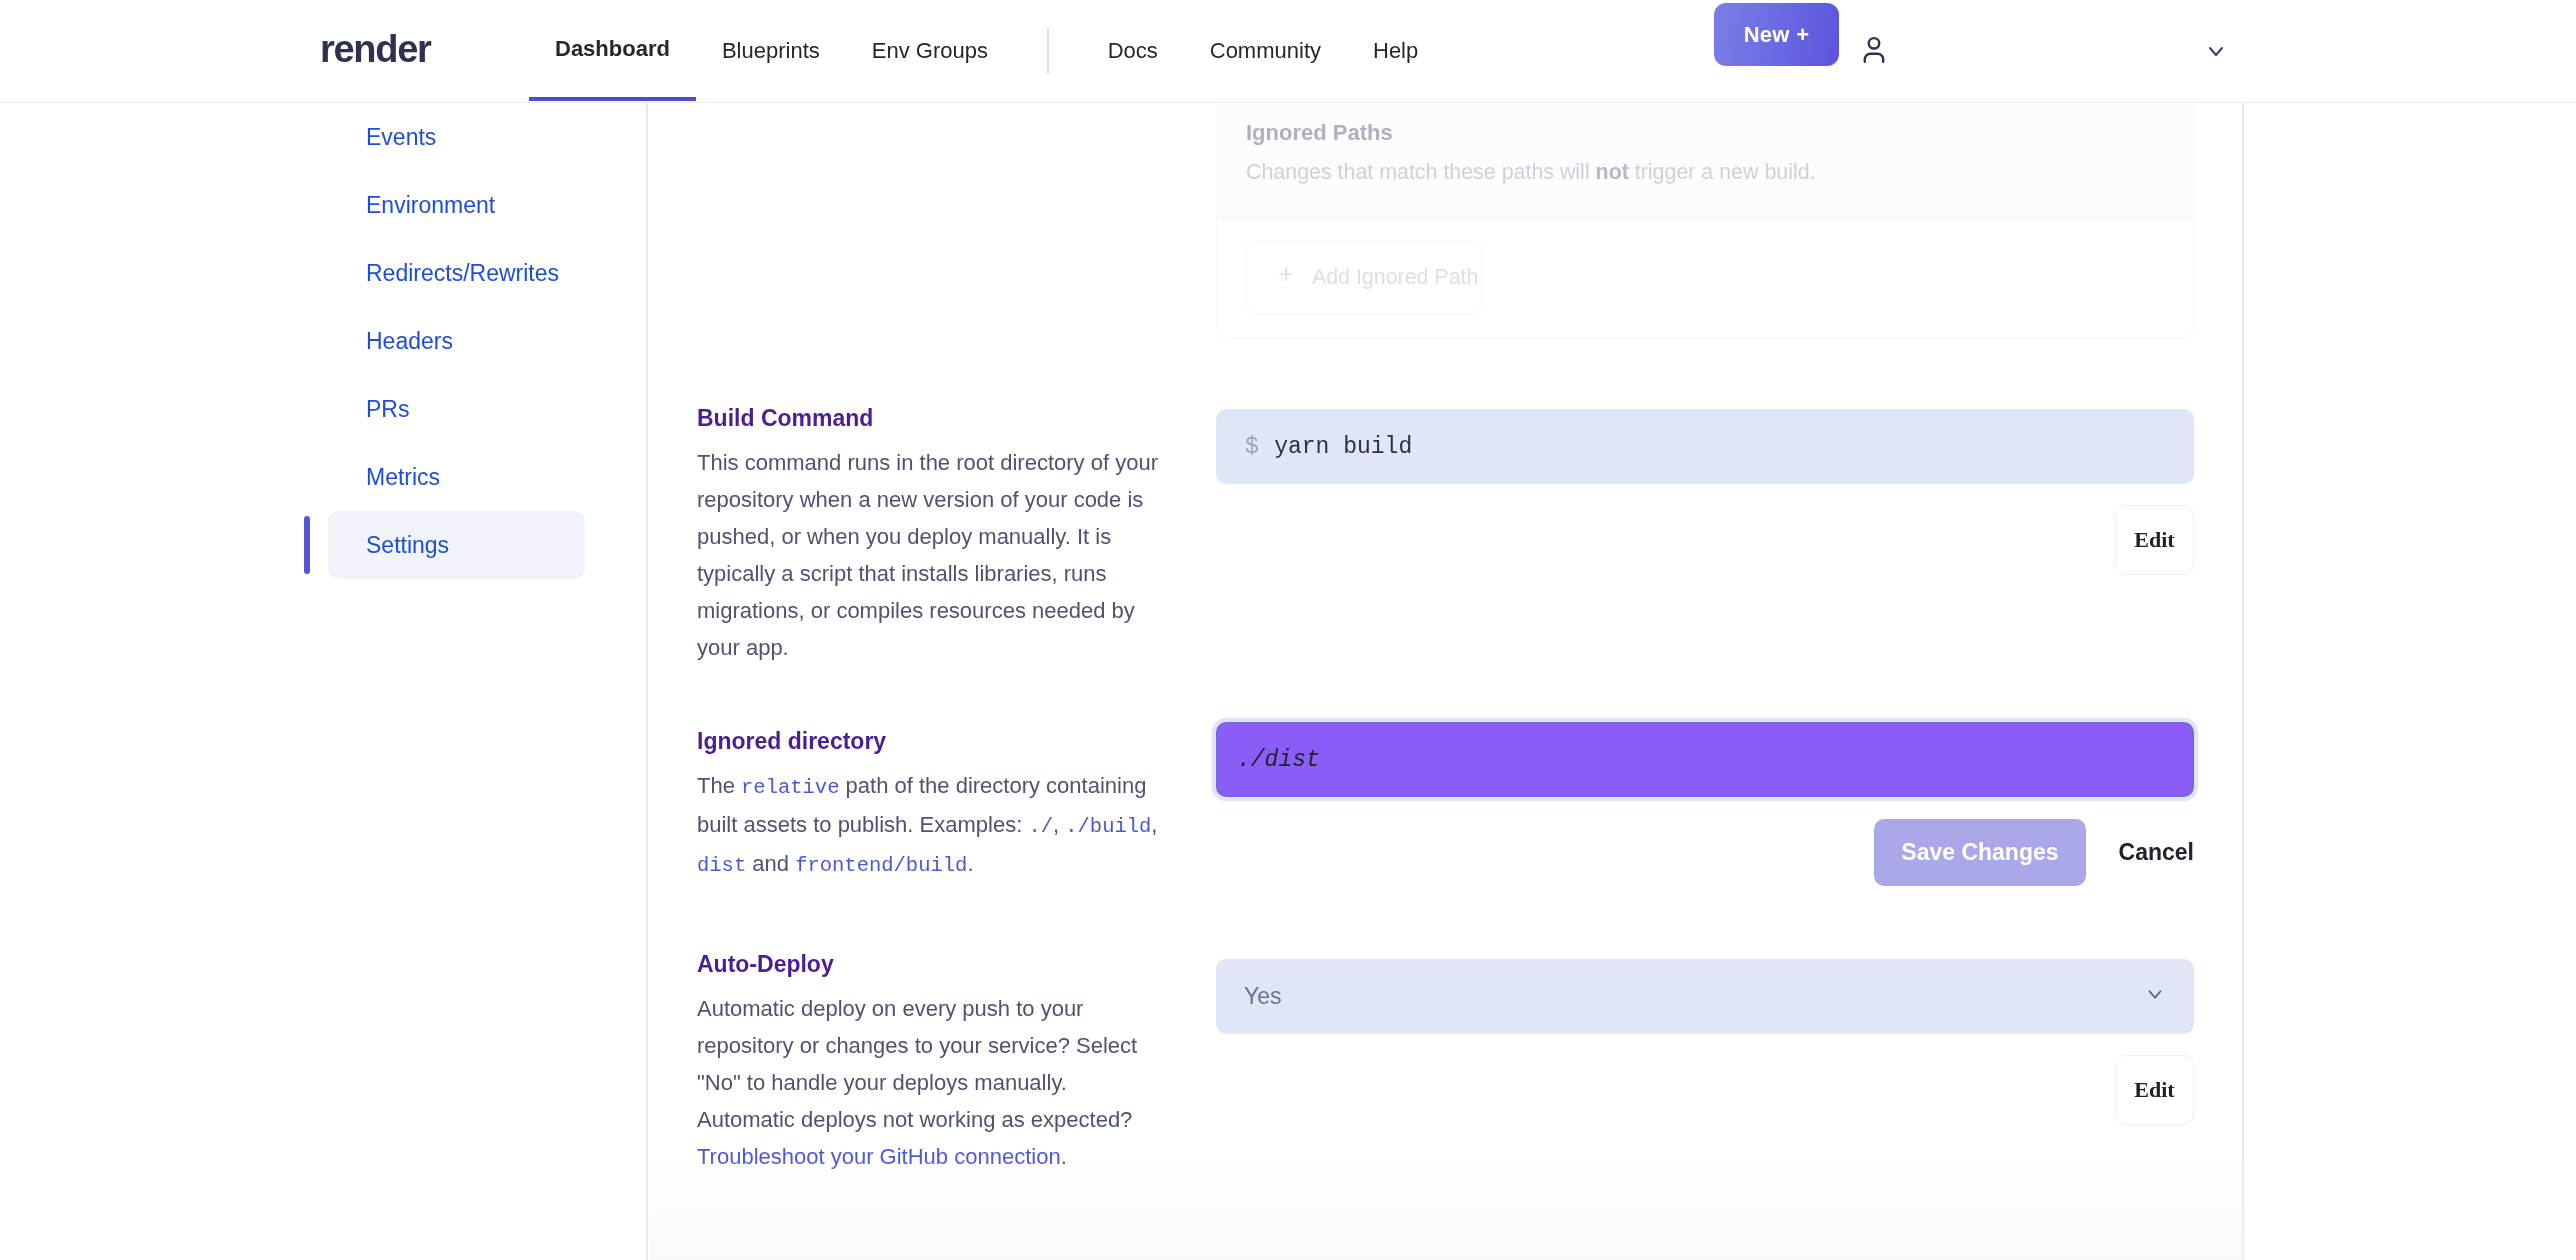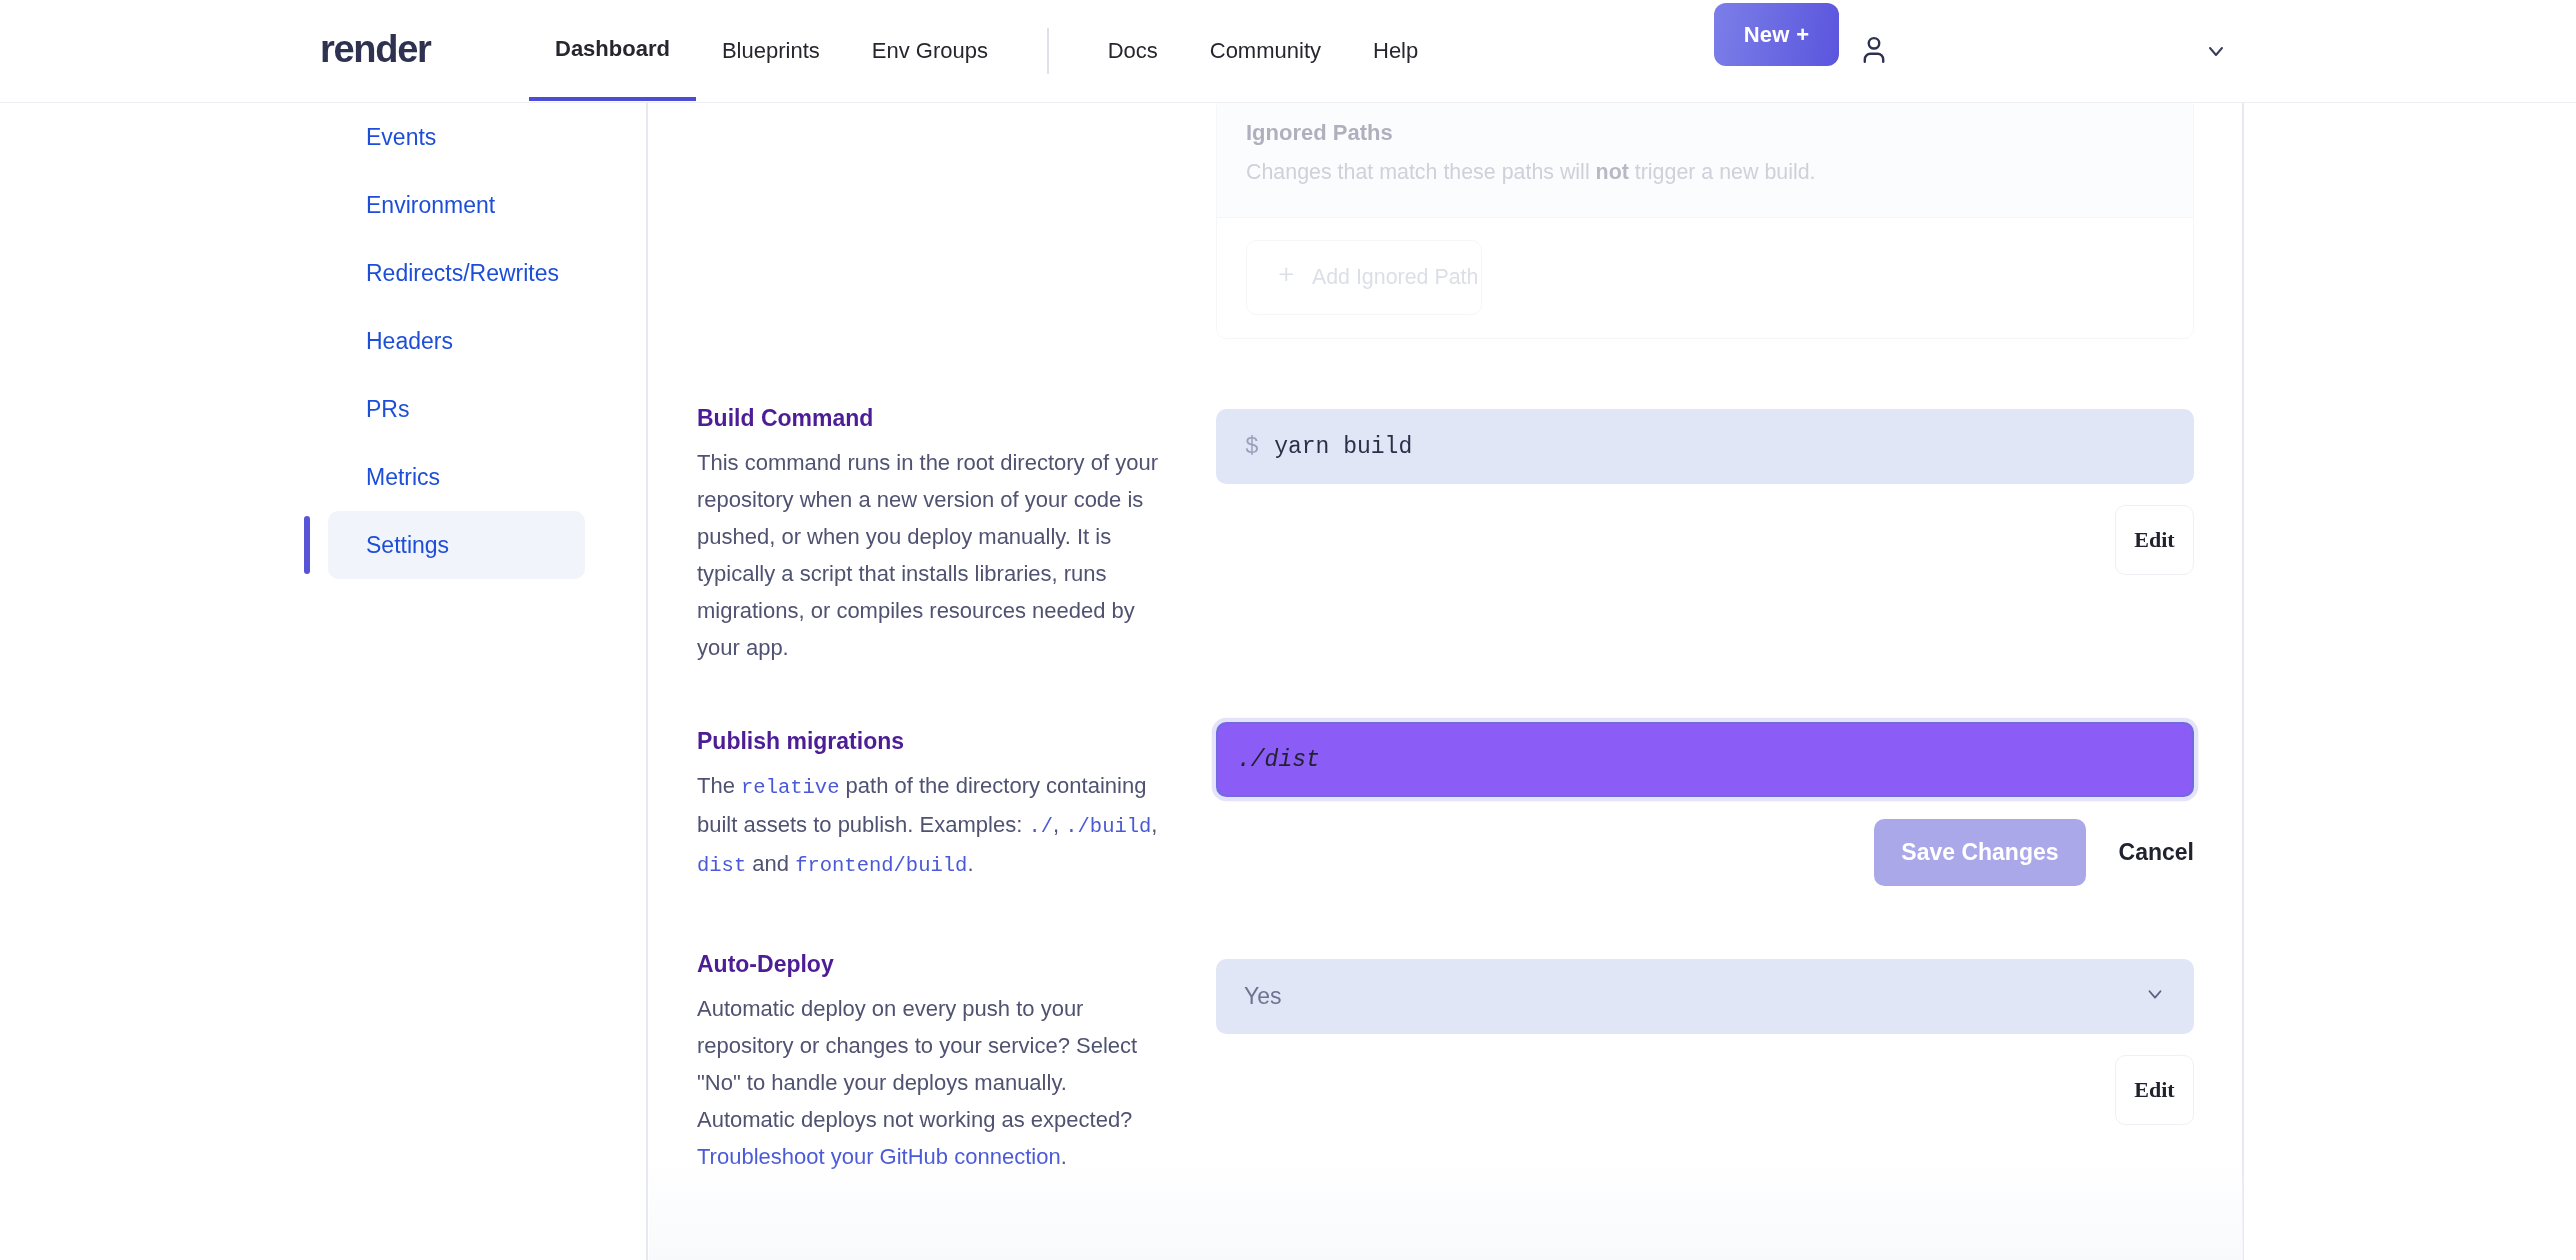--- a/index.html
+++ b/index.html
@@ -409,21 +409,21 @@
       <div class="value-box">
         <span class="dollar">$</span>
         <span>yarn build</span>
       </div>
       <div style="display:flex; justify-content:flex-end; margin-top:20.5px;">
         <button class="edit-button">Edit</button>
       </div>
     </div>
 
     <div class="row" style="left:50px; top:625px;">
-      <div class="field-label">Publish migrations</div>
+      <div class="field-label">Ignored directory</div>
       <div class="field-desc"><span>The </span><code class="inline">relative</code><span> path of the directory containing built assets to publish. Examples: </span><code class="inline">./</code><span>, </span><code class="inline">./build</code><span>, </span><code class="inline">dist</code><span> and </span><code class="inline">frontend/build</code><span>.</span></div>
     </div>
 
     <div class="row" style="left:569px; top:619px; width:978px;">
       <input class="text-input" type="text" value="./dist" style="">
       <div style="display:flex; justify-content:flex-end; align-items:center; gap:33px; margin-top:22px;">
         <button class="save-button">Save Changes</button>
         <button class="cancel-button">Cancel</button>
       </div>
     </div>

